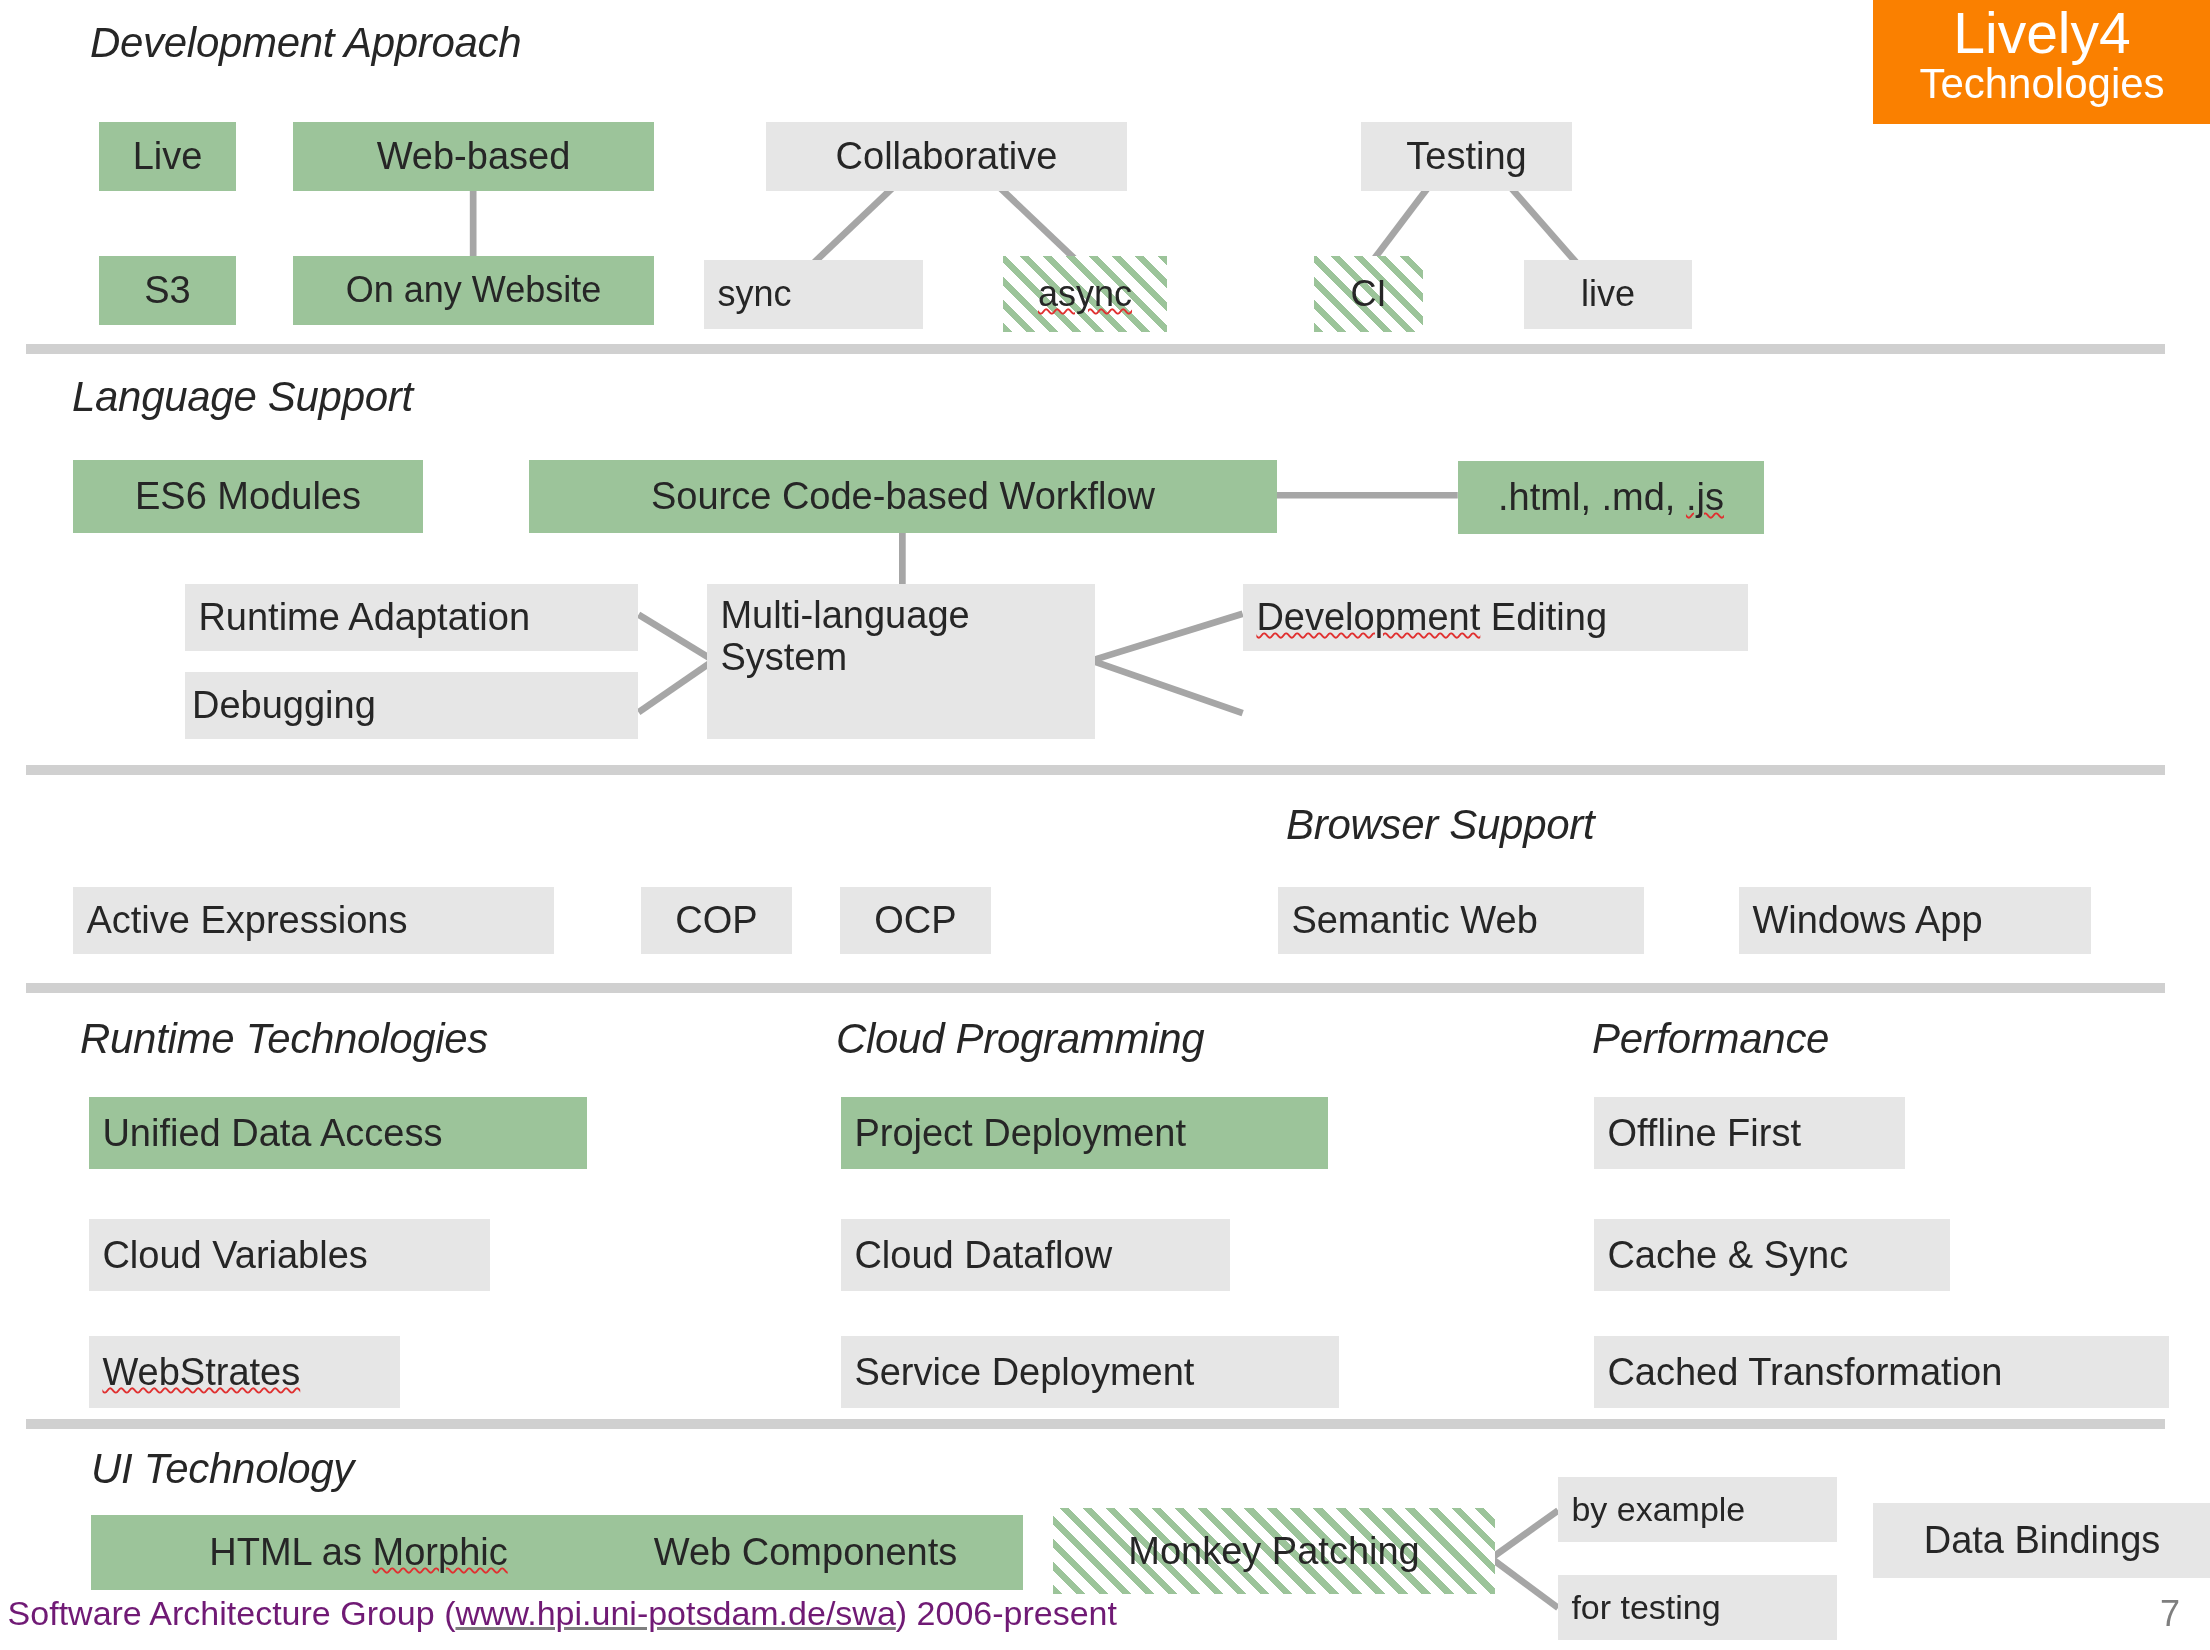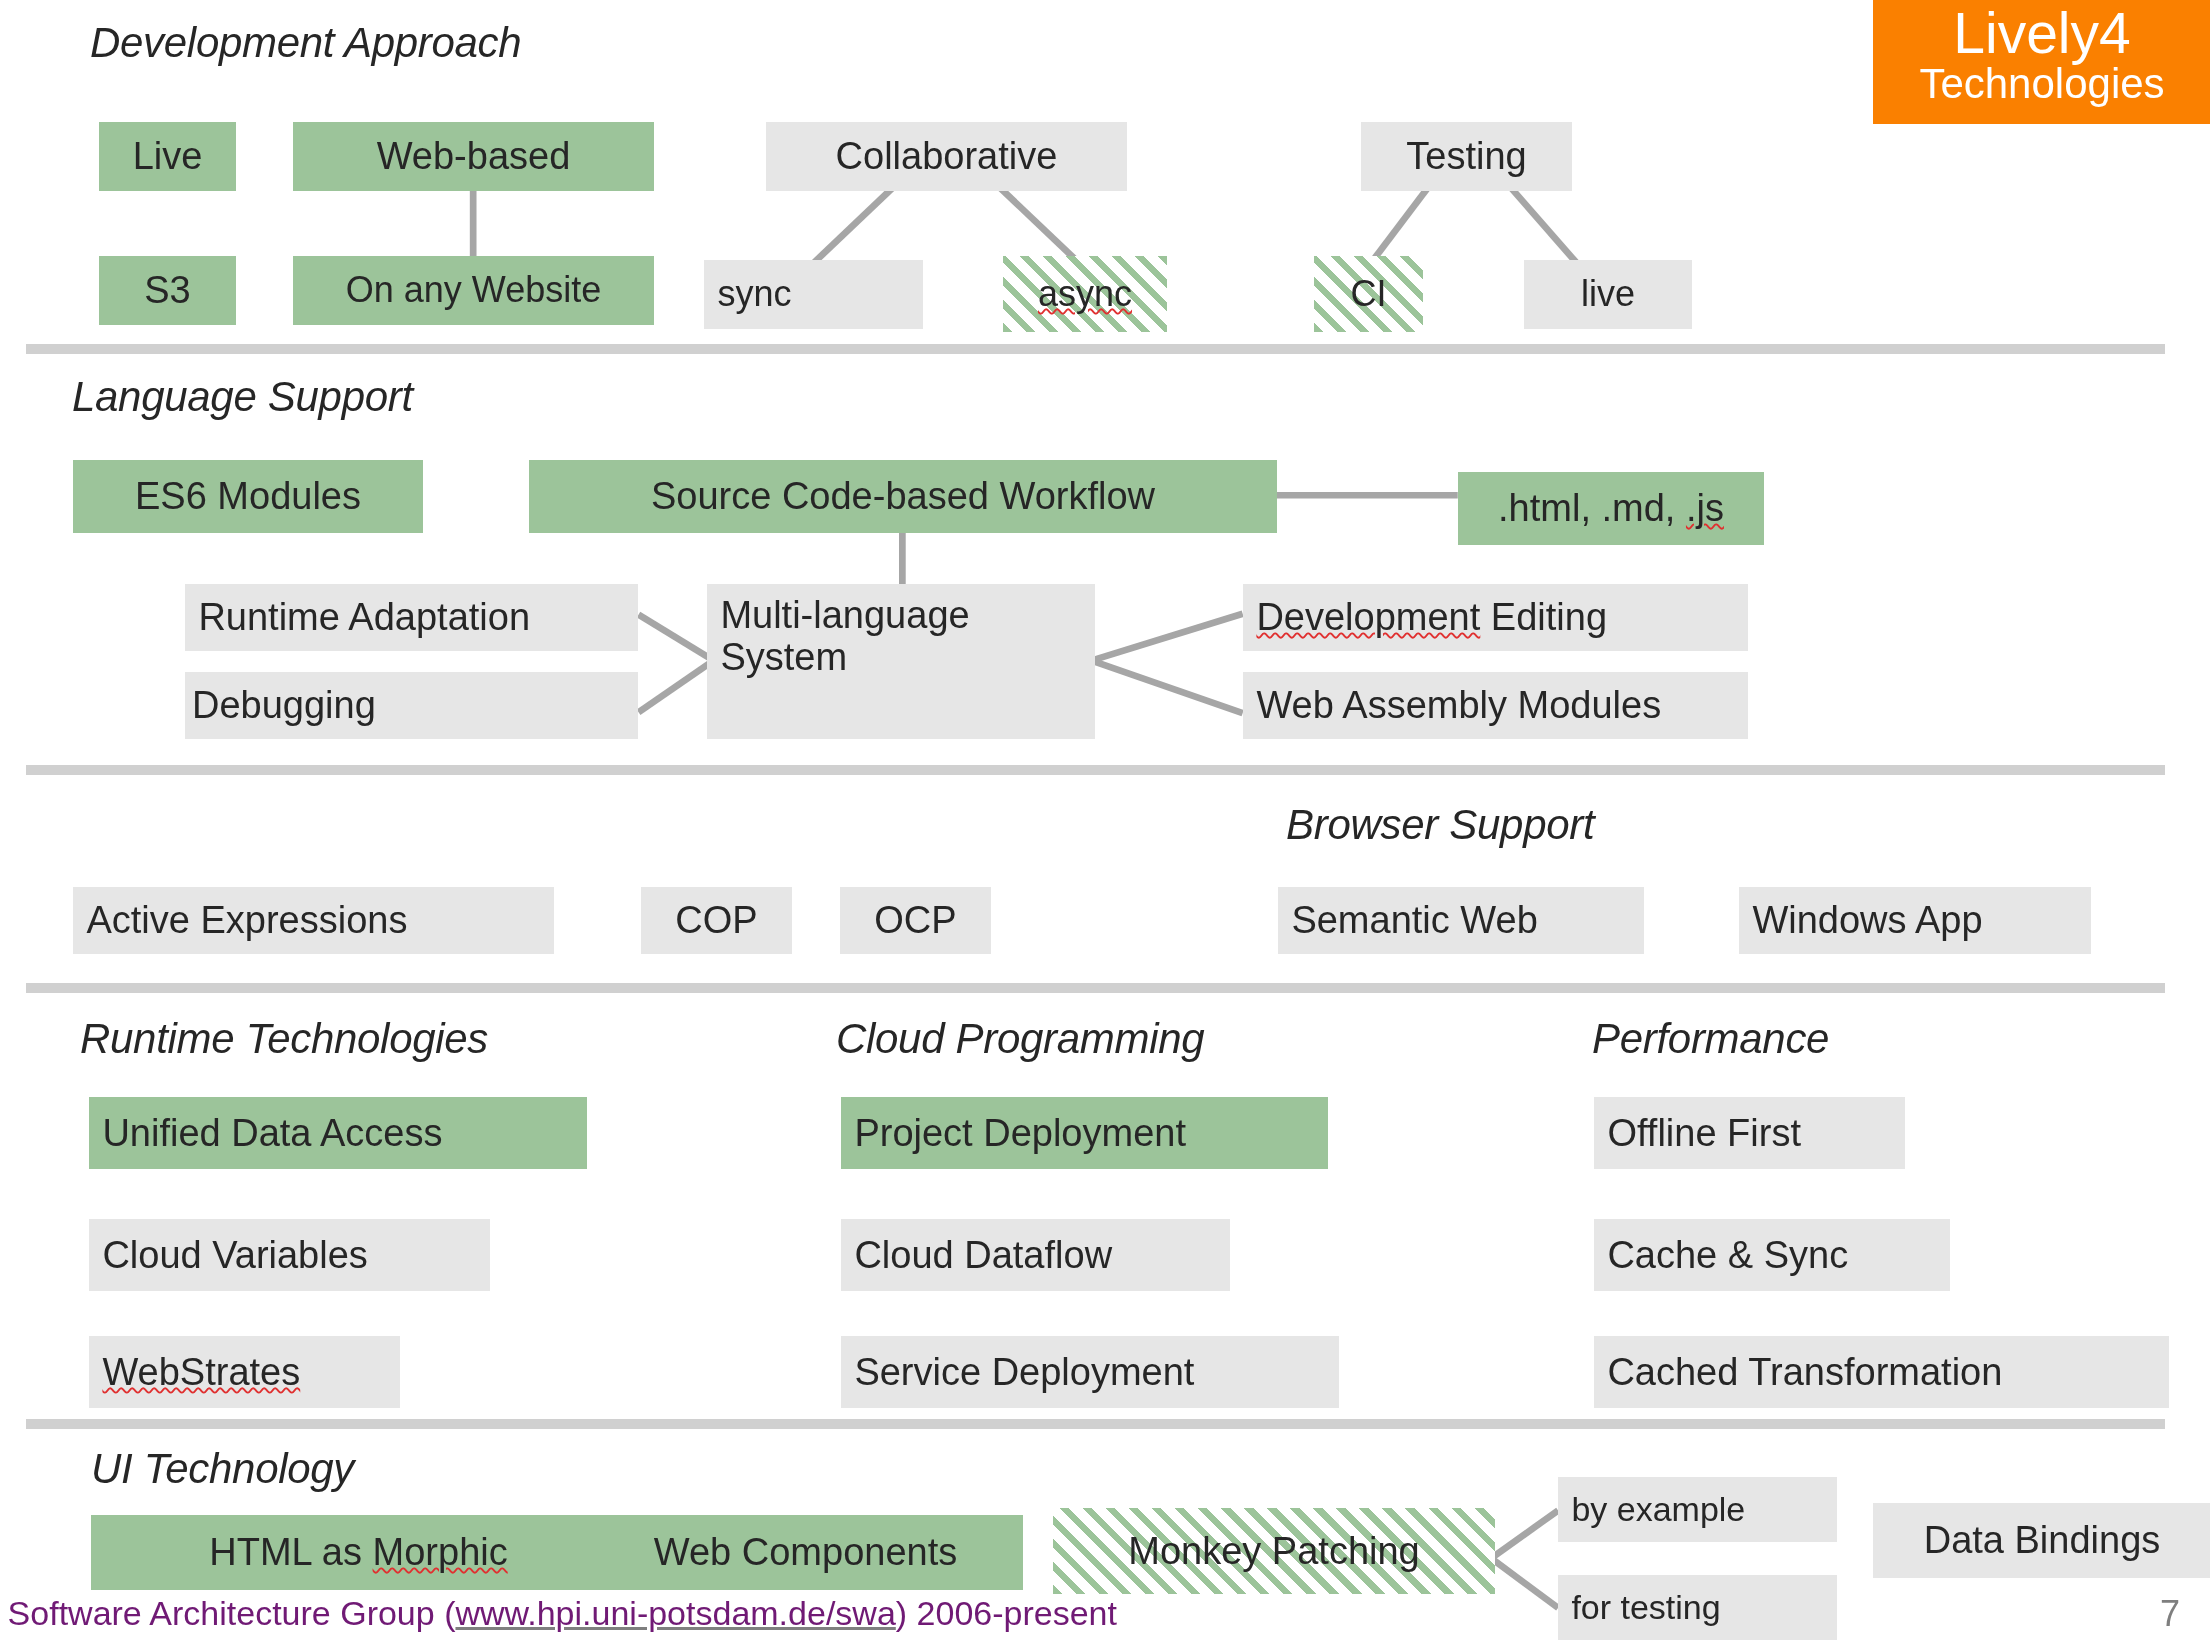--- a/index.html
+++ b/index.html
@@ -203,44 +203,41 @@
   <div class="sec-title" style="left:72px; top:373px;">Language Support</div>
 
   <div class="node green center" style="left:73px; top:460px; width:350px; height:73px;">
     <span>ES6 Modules</span>
   </div>
 
   <div class="node green center" style="left:529px; top:460px; width:748px; height:73px;">
     <span>Source Code-based Workflow</span>
   </div>
 
-  <div class="node green center" style="left:1458px; top:472px; width:306px; height:73px;">
+  <div class="node green center" style="left:1458px; top:461px; width:306px; height:73px;">
     <span><span>.html, .md, </span><span class="sq">.js</span></span>
   </div>
 
   <div class="node" style="left:185px; top:584px; width:453px; height:67px;">
     <span>Runtime Adaptation</span>
   </div>
 
   <div class="node" style="left:185px; top:672px; width:453px; height:67px;padding-left:7px;">
     <span>Debugging</span>
   </div>
 
   <div class="node" style="left:707px; top:584px; width:388px; height:155px; align-items:flex-start; padding-top:9.6px;">
     <span>Multi-language
 System</span>
   </div>
 
   <div class="node" style="left:1243px; top:584px; width:505px; height:67px;">
     <span><span class="sq">Development</span><span> Editing</span></span>
   </div>
 
-  <div class="node" style="left:1243px; top:672px; width:505px; height:67px;">
-    <span>Web Assembly Modules</span>
-  </div>
 
   <div class="divider" style="left:26px; top:765px; width:2139px;"></div>
 
 
   <div class="sec-title" style="left:1286px; top:801px;">Browser Support</div>
 
   <div class="node" style="left:73px; top:887px; width:481px; height:67px;">
     <span>Active Expressions</span>
   </div>
 

